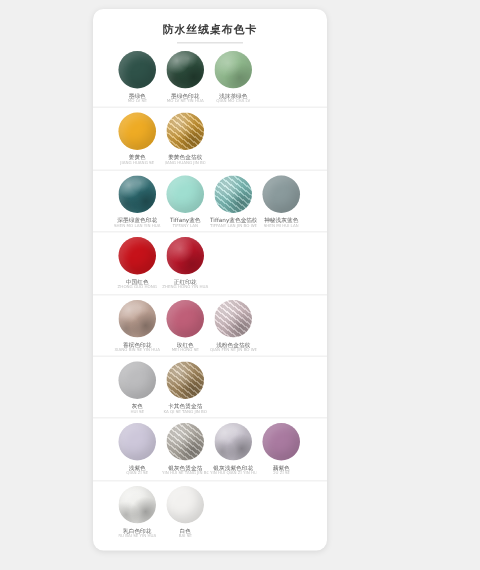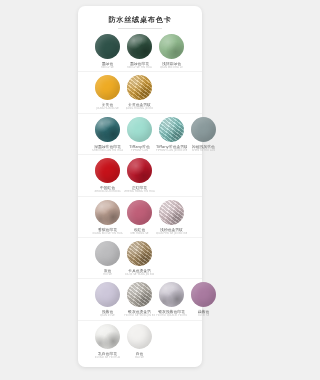--- a/index.html
+++ b/index.html
@@ -12,21 +12,21 @@
   body {
     background: #f0f0f0;
     font-family: "DejaVu Sans", "Liberation Sans", sans-serif;
     display: flex;
     align-items: flex-start;
     justify-content: center;
   }
 
   #card {
     position: relative;
-    width: 124px;
+    width: 156px;
     margin-top: 6px;
     background: #ffffff;
     border-radius: 7px;
     box-shadow: 0 1px 4px rgba(0,0,0,0.10);
     padding: 0 0 6px 0;
     box-sizing: border-box;
   }
 
   #title {
     text-align: center;

